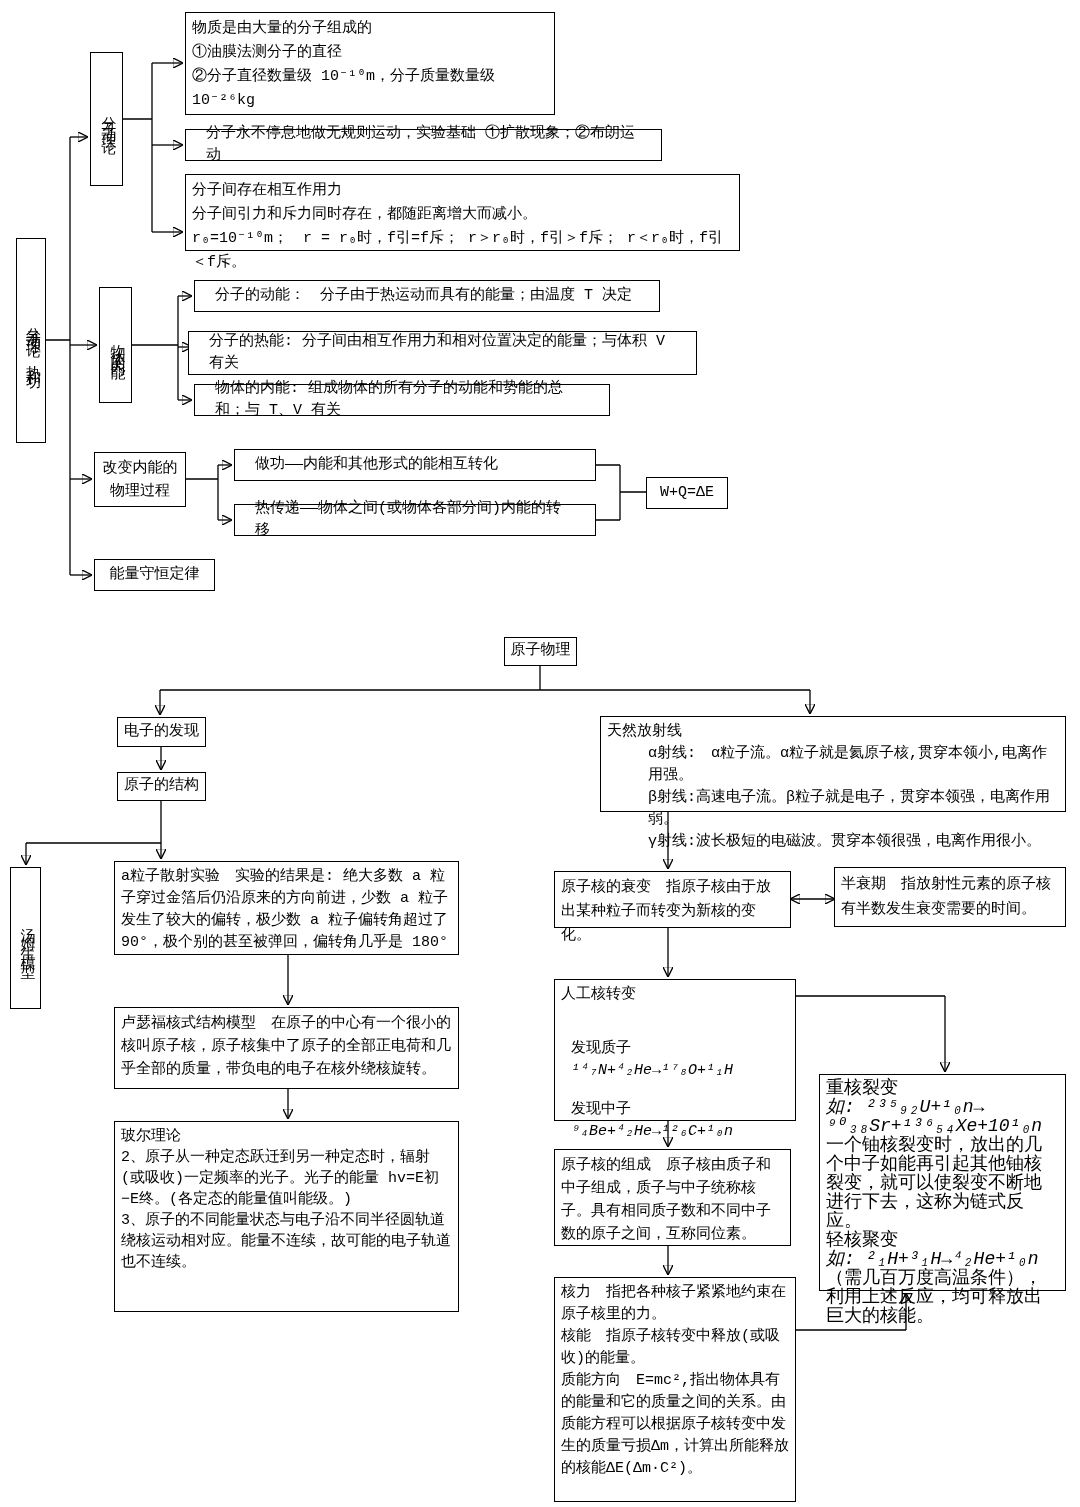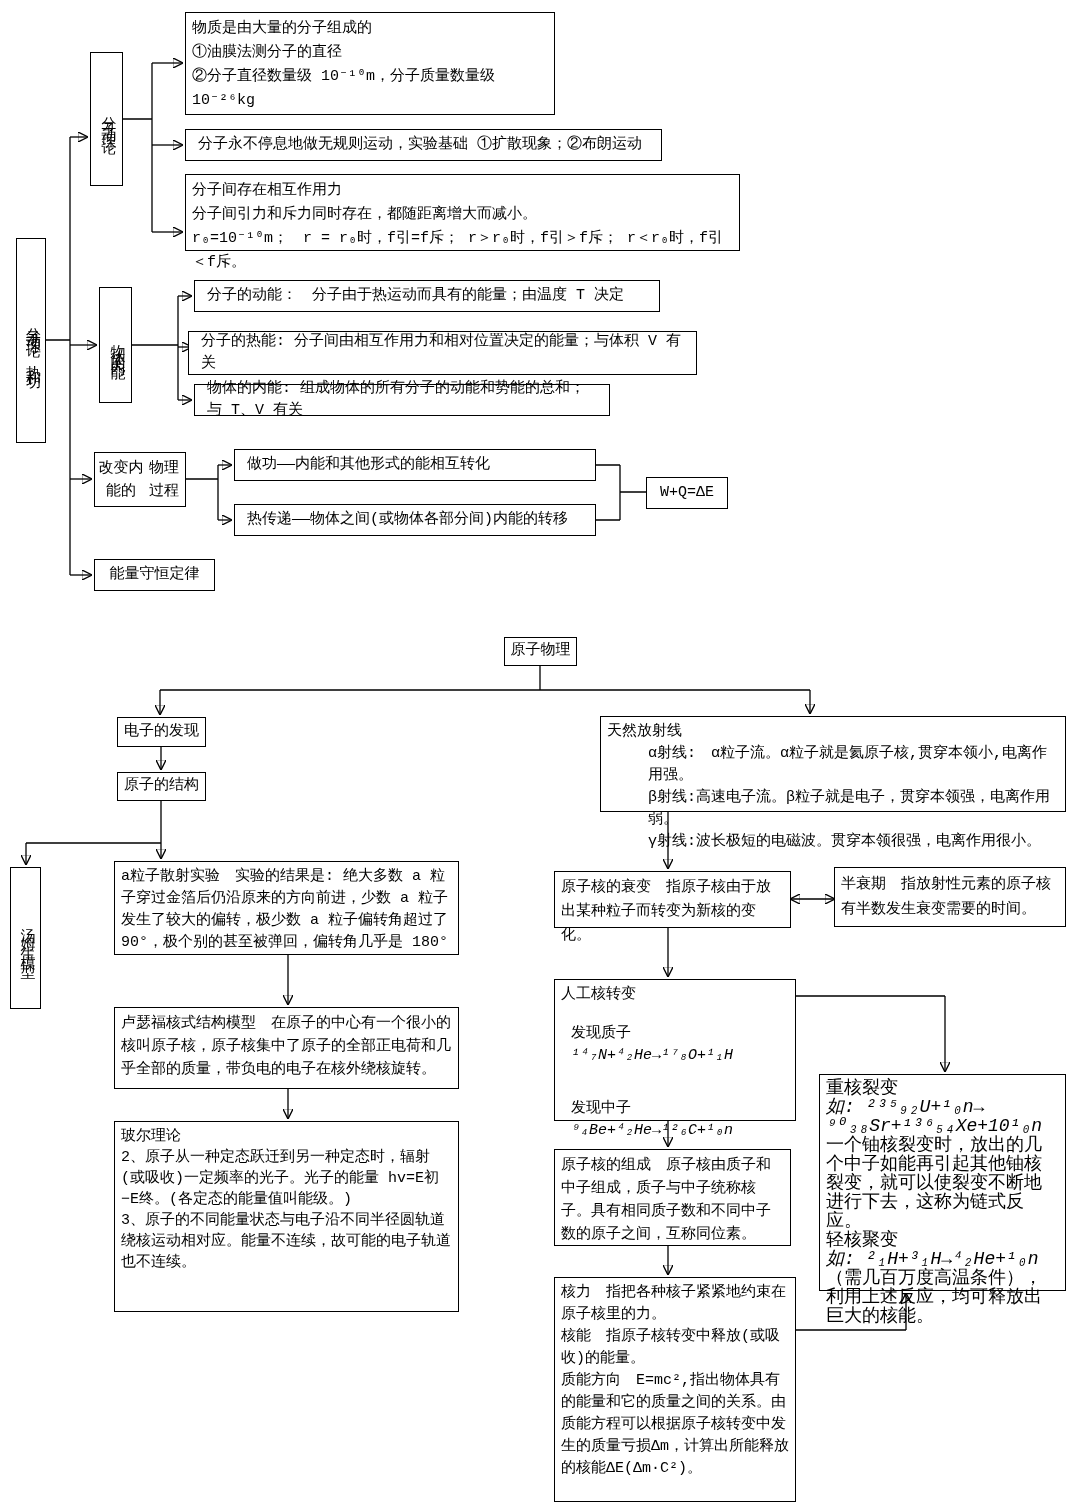--- a/index.html
+++ b/index.html
@@ -2,28 +2,28 @@
 <html><head>
 <meta charset="utf-8">
 <style>
   *{margin:0;padding:0;box-sizing:border-box}
   html,body{background:#fff}
   #canvas{position:relative;width:1080px;height:1507px;background:#fff;overflow:hidden;
           font-family:Liberation Mono, monospace;color:#000;font-size:15px}
   svg.wires{position:absolute;left:0;top:0;width:1080px;height:1507px;z-index:0}
   svg.wires path{stroke:#000;stroke-width:1.3;fill:none}
   .bx{position:absolute;border:1px solid #000;background:#fff;z-index:1;padding:4px 6px;line-height:1.5}
-  .ml{display:flex;align-items:center;padding:0 12px}           
-  .cx{display:flex;align-items:center;justify-content:center;text-align:center;flex-direction:row;padding:2px}
+  .ml{display:flex;align-items:center;padding:0 20px}           
+  .cx{display:flex;align-items:center;justify-content:center;text-align:center;flex-direction:column;padding:2px}
   .vbx{position:absolute;border:1px solid #000;background:#fff;z-index:1;
        writing-mode:vertical-rl;text-orientation:upright;
        display:flex;align-items:center;justify-content:center;padding:4px 2px}
   .eq{font-style:italic}
   .indent{margin-left:41px}
-  .rowline{margin-top:16px;padding-left:10px}
+  .rowline{margin-top:31px;padding-left:10px}
 </style>
 </head>
 <body>
 
 <div id="canvas">
 
   <svg class="wires" viewBox="0 0 1080 1507">
     <defs>
       <marker id="arr" viewBox="0 0 10 10" refX="9" refY="5" markerWidth="8" markerHeight="8" orient="auto-start-reverse">
         <path d="M0,0 L10,5 L0,10 z" fill="#000" stroke="none"></path>
@@ -127,21 +127,21 @@
   <div class="bx" style="left:554px;top:871px;width:237px;height:57px;line-height:24px">原子核的衰变　指原子核由于放出某种粒子而转变为新核的变化。</div>
 
   <div class="bx" style="left:834px;top:867px;width:232px;height:60px;line-height:25px">半衰期　指放射性元素的原子核有半数发生衰变需要的时间。</div>
 
   <div class="bx" style="left:554px;top:979px;width:242px;height:142px">
     <div>人工核转变</div>
     <div class="rowline">
       <span>发现质子</span>　
       <span class="eq">¹⁴₇N+⁴₂He→¹⁷₈O+¹₁H</span>
     </div>
-    <div class="rowline" style="margin-top:30px">
+    <div class="rowline" style="margin-top:16px">
       <span>发现中子</span>　
       <span class="eq">⁹₄Be+⁴₂He→¹²₆C+¹₀n</span>
     </div>
   </div>
 
   <div class="bx" style="left:554px;top:1149px;width:237px;height:97px;line-height:23px">原子核的组成　原子核由质子和中子组成，质子与中子统称核子。具有相同质子数和不同中子数的原子之间，互称同位素。</div>
 
   <div class="bx" style="left:554px;top:1277px;width:242px;height:225px;line-height:22px">
     <div>核力　指把各种核子紧紧地约束在原子核里的力。</div>
     <div>核能　指原子核转变中释放(或吸收)的能量。</div>

